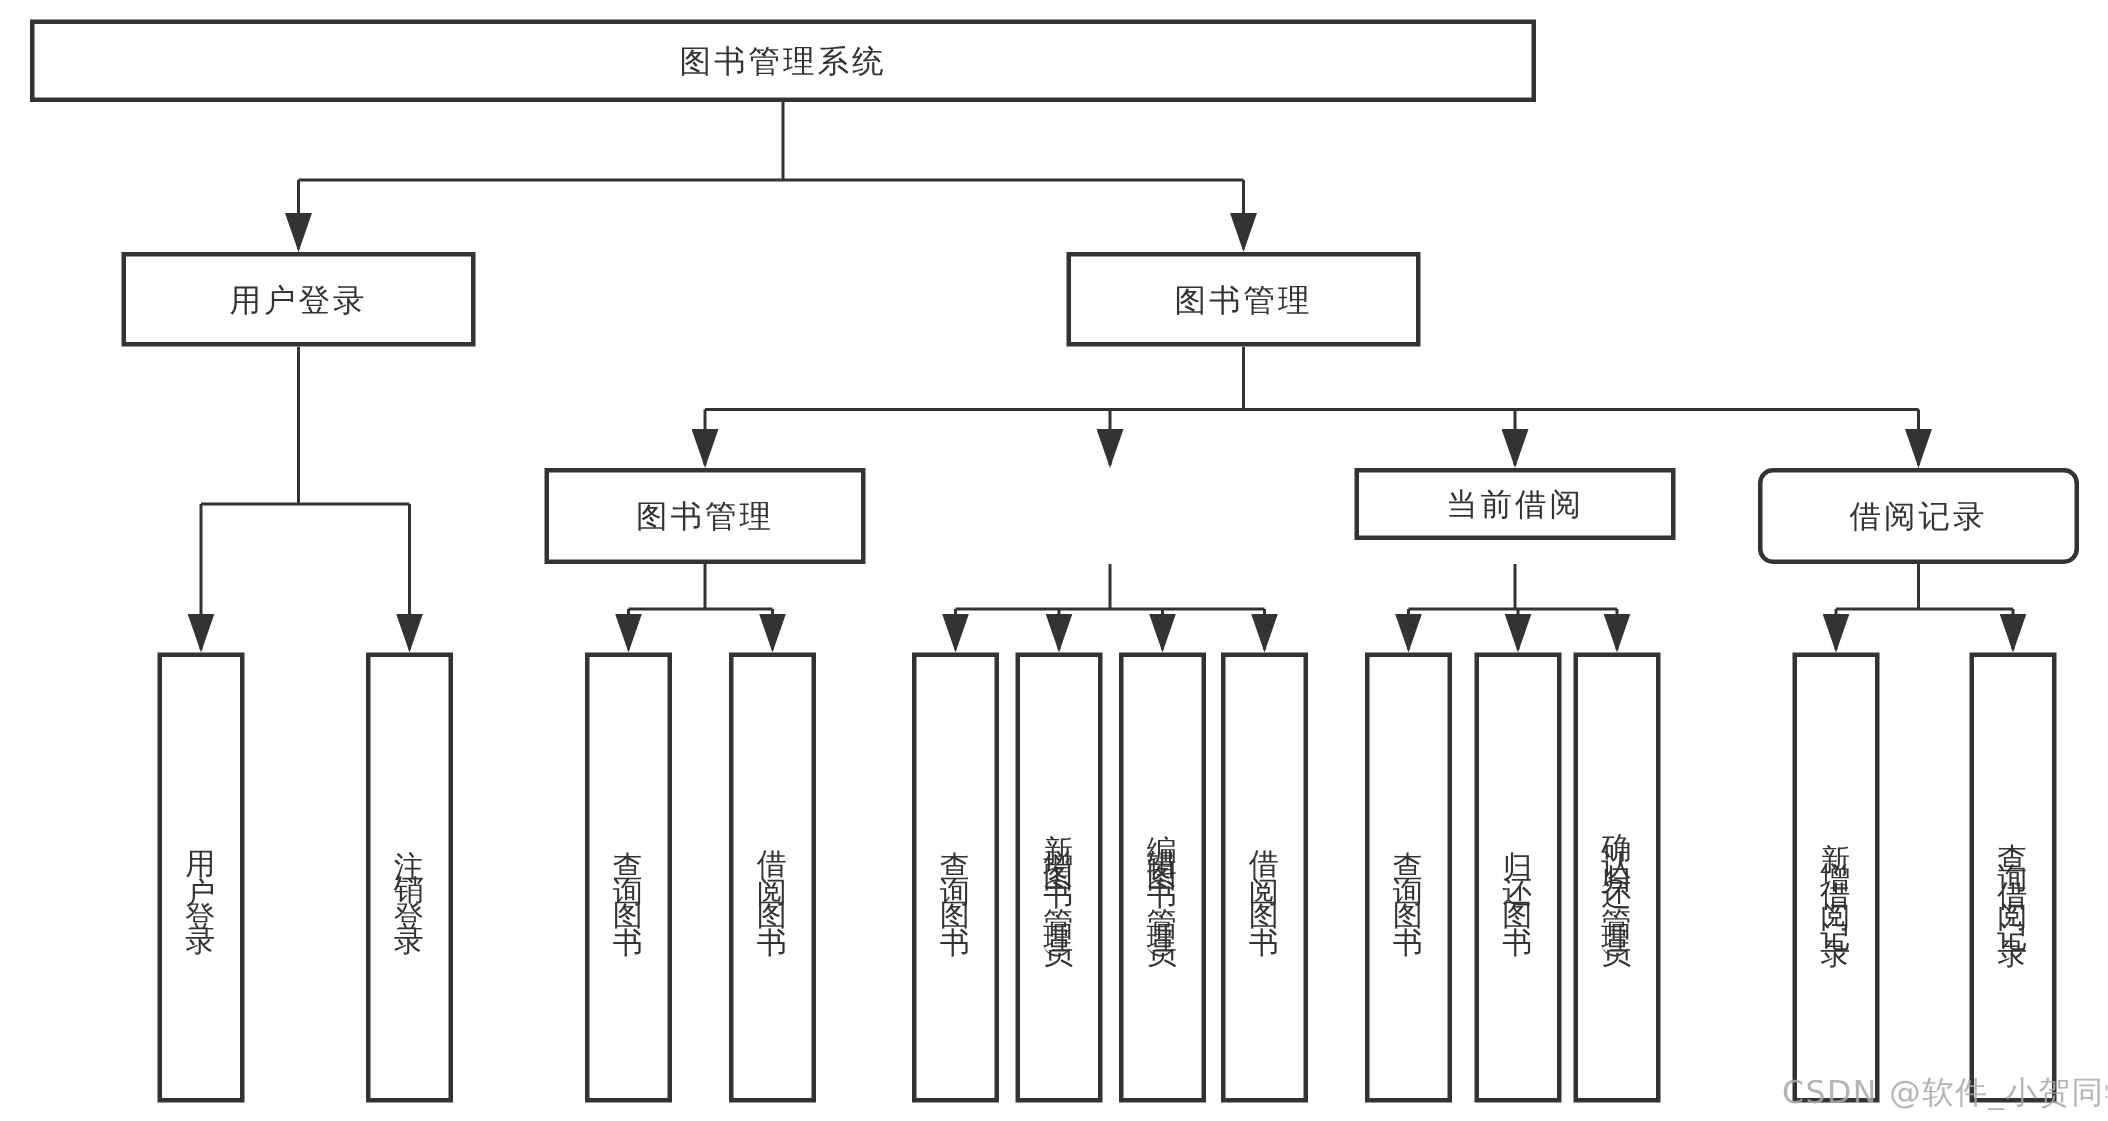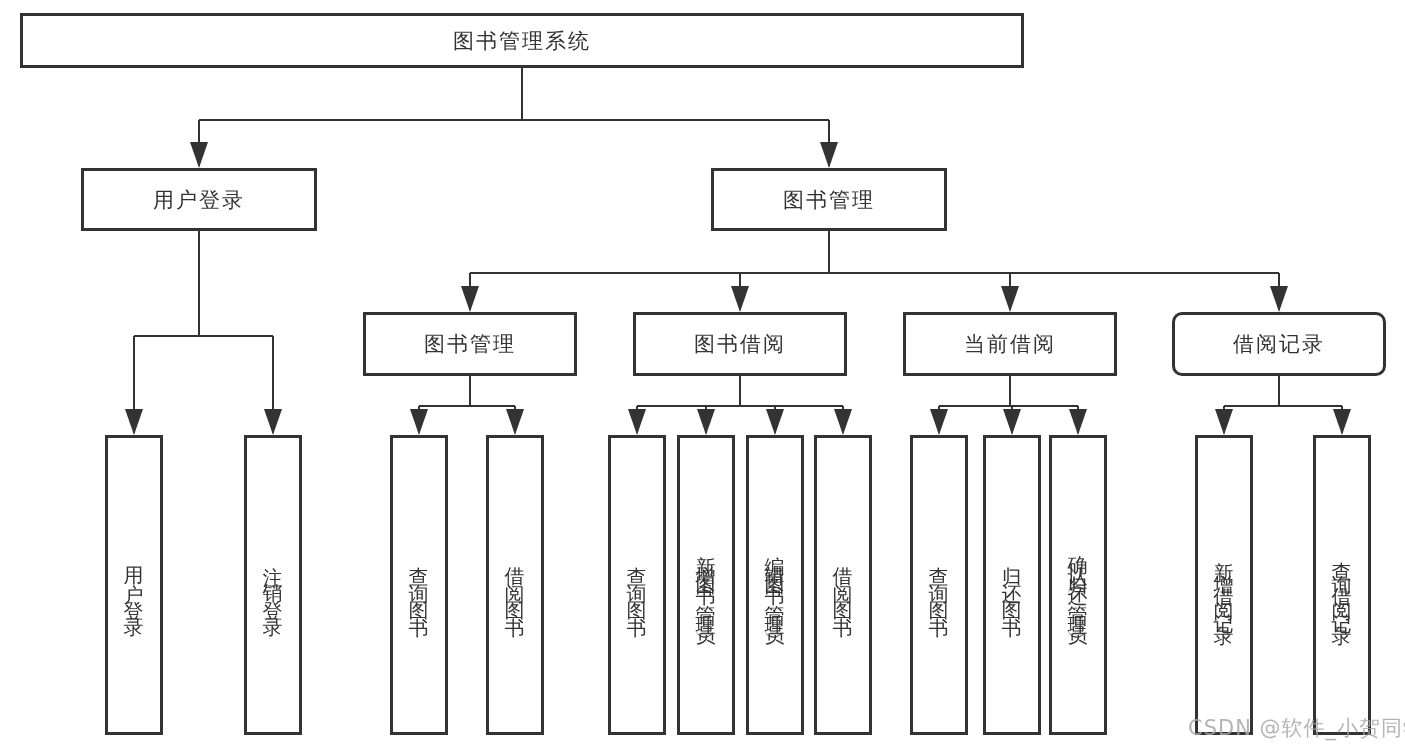--- a/index.html
+++ b/index.html
@@ -121,24 +121,21 @@
   <div class="node h" style="left:81px;top:168px;width:236px;height:63px;">
     <span>用户登录</span>
   </div>
   <div class="node h" style="left:711px;top:168px;width:236px;height:63px;">
     <span>图书管理</span>
   </div>
 
   <div class="node h" style="left:363px;top:312px;width:214px;height:64px;">
     <span>图书管理</span>
   </div>
-  <div class="node h" style="left:633px;top:312px;width:214px;height:64px;">
-    <span>图书借阅</span>
-  </div>
-  <div class="node h" style="left:903px;top:312px;width:214px;height:64px;">
+  <div class="node h" style="left:903px;top:312px;width:214px;height:48px;">
     <span>当前借阅</span>
   </div>
   <div class="node h" style="left:1172px;top:312px;width:214px;height:64px;border-radius:10px;">
     <span>借阅记录</span>
   </div>
 
   <div class="node v" style="left:105px;top:435px;width:58px;height:300px;">
     <span class="sp4">用户登录</span>
   </div>
   <div class="node v" style="left:244px;top:435px;width:58px;height:300px;">

